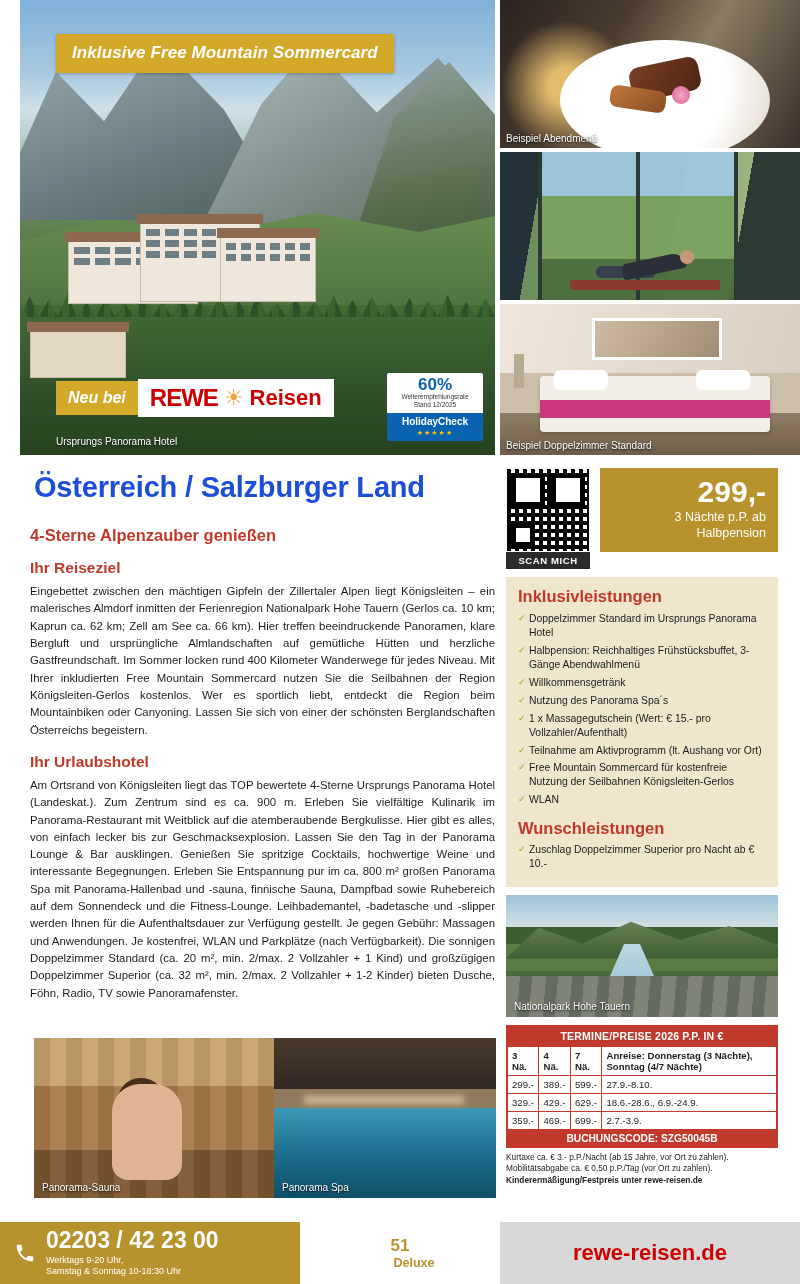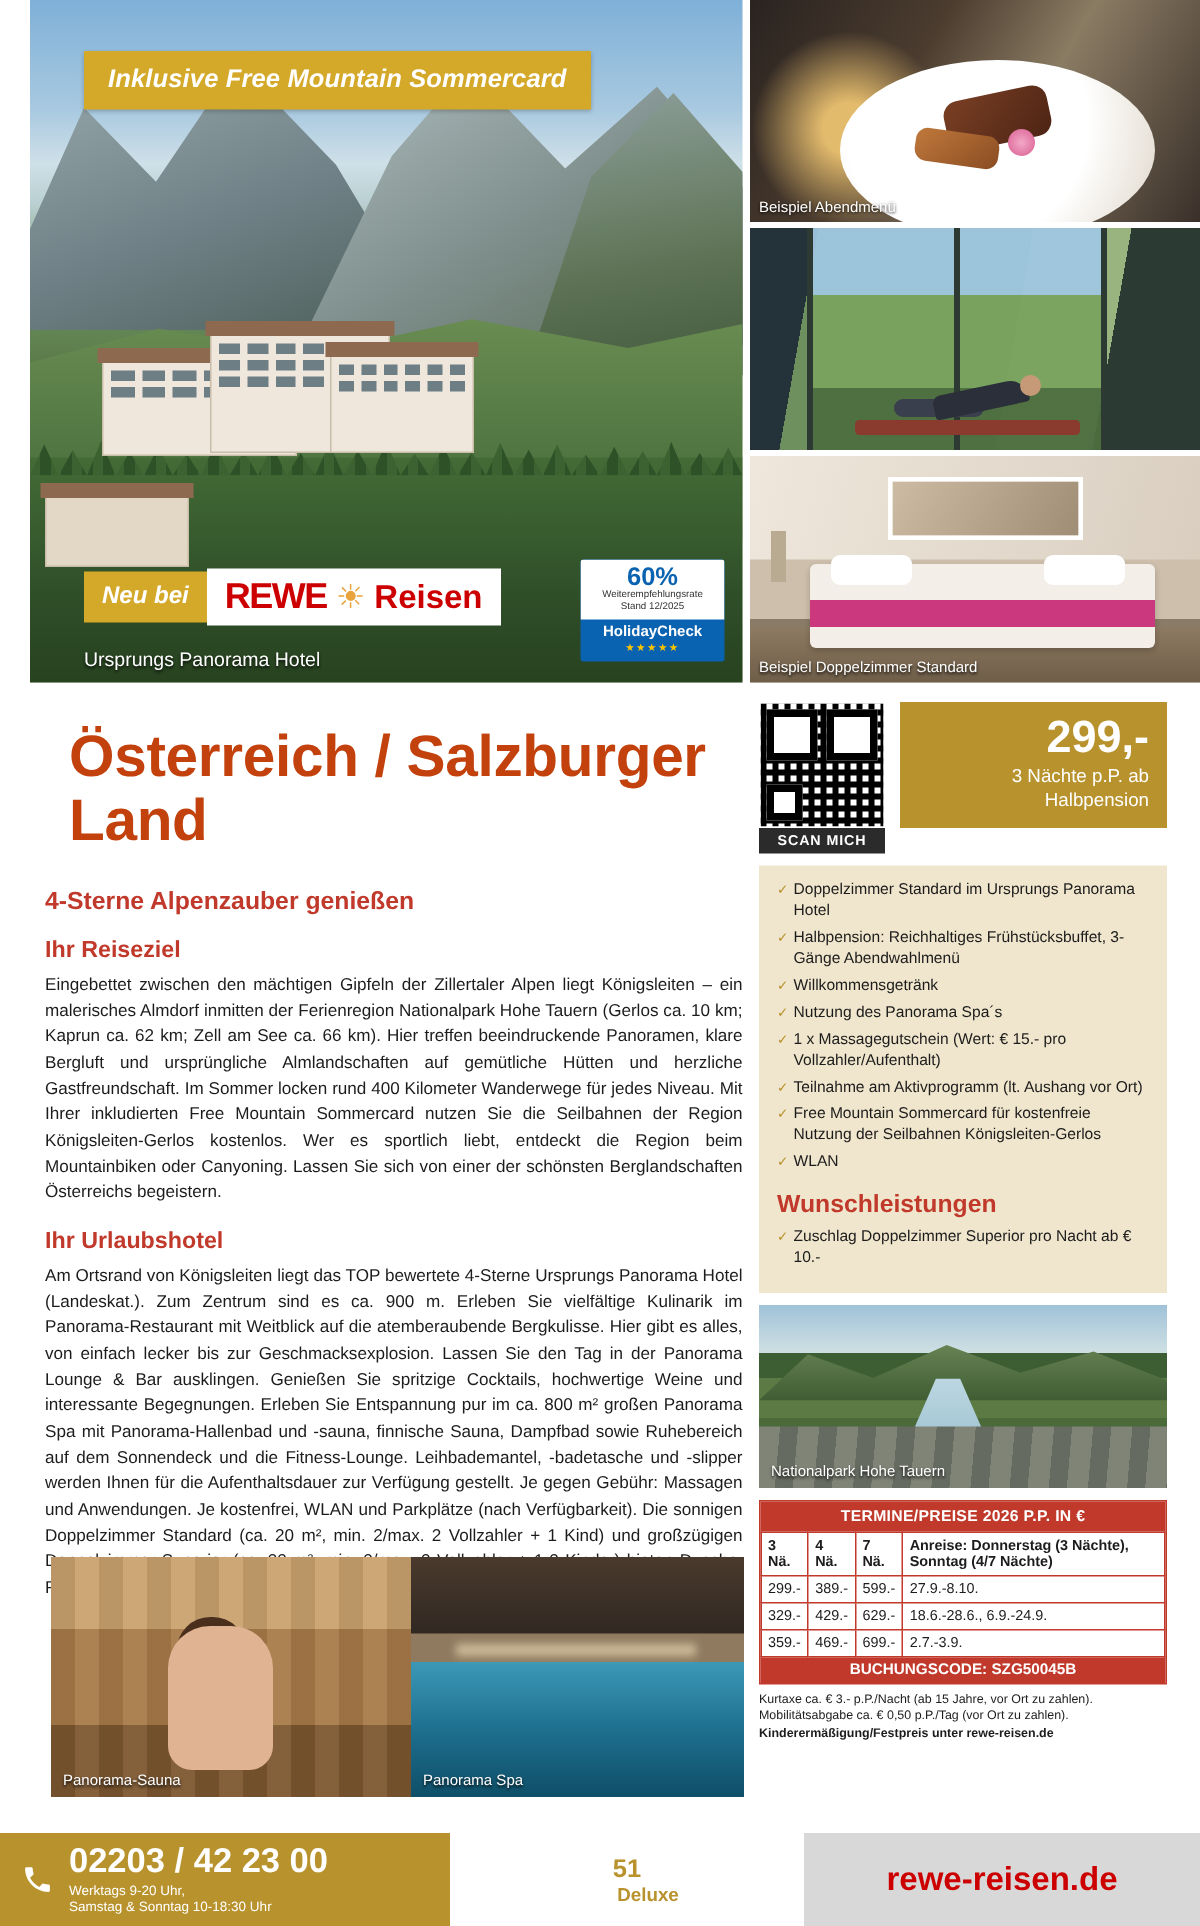--- a/index.html
+++ b/index.html
@@ -63,21 +63,21 @@
   .windows i { background:#6d7f85; display:block; }
 
   .hero-tag {
     position:absolute; left:36px; top:34px;
     background:#d4a92a; color:#ffffff;
     font-size:17px; font-weight:bold; font-style:italic;
     padding:9px 16px 10px 16px; letter-spacing:.1px;
     box-shadow:0 1px 3px rgba(0,0,0,.25);
   }
   .hero-caption {
-    position:absolute; left:36px; bottom:8px; color:#fff; font-size:13px;
+    position:absolute; left:36px; bottom:8px; color:#fff; font-size:10px;
     text-shadow:0 1px 2px rgba(0,0,0,.85);
   }
 
   
   .rewe-bar {
     position:absolute; left:36px; bottom:38px; height:38px;
     display:flex; align-items:center; gap:0;
   }
   .neu-bei {
     background:#d4a92a; color:#fff; font-weight:bold; font-style:italic;
@@ -140,21 +140,21 @@
   .ph3 .art { position:absolute; left:92px; top:14px; width:130px; height:42px; background:linear-gradient(120deg,#cdbba4,#9f8d76); border:3px solid #fff;}
   .ph3 .bed { position:absolute; left:40px; top:72px; width:230px; height:56px; background:#f3efe8; border-radius:4px; box-shadow:0 2px 4px rgba(0,0,0,.2);}
   .ph3 .runner { position:absolute; left:40px; top:96px; width:230px; height:18px; background:#c3186a; opacity:.85;}
   .ph3 .pillow { position:absolute; top:66px; width:54px; height:20px; background:#fff; border-radius:6px;}
   .ph3 .lamp { position:absolute; left:14px; top:50px; width:10px; height:34px; background:#b9aa92;}
   .ph3 .floor { position:absolute; left:0; bottom:0; width:100%; height:24%; background:linear-gradient(#8d7a61,#6e5d48);}
 
   
   .left-col { position:absolute; left:30px; top:468px; width:465px; }
   h1.title {
-    margin:16px; font-size:39px; line-height:1.1; color:#c2410c; font-weight:bold;
+    margin:4px; font-size:29px; line-height:1.1; color:#1d4ed8; font-weight:bold;
     letter-spacing:-.2px;
   }
   h2.subtitle { margin:22px 0 0; font-size:16.5px; color:#c0392b; font-weight:bold; }
   h3.sec { margin:14px 0 6px; font-size:15.5px; color:#c0392b; font-weight:bold; }
   p.body { margin:0 0 8px; font-size:11.4px; line-height:1.52; color:#1c1c1c; text-align:justify; }
 
   
   .ph-sauna { position:absolute; left:34px; top:1038px; width:280px; height:160px;
     background: linear-gradient(to bottom,#caa26f 0 30%, #a87b4a 30% 70%, #7d5730 70% 100%); overflow:hidden;}
   .ph-sauna .panel { position:absolute; left:0; top:0; width:100%; height:100%;
@@ -230,21 +230,21 @@
 
   
   .footer { position:absolute; left:0; bottom:0; width:800px; height:62px; display:flex; }
   .f-left { width:300px; background:#b8922c; color:#fff; display:flex; align-items:center; gap:10px; padding:0 14px; }
   .phone-ico { width:22px; height:22px; }
   .f-phone { font-size:23px; font-weight:bold; line-height:1; }
   .f-hours { font-size:9px; line-height:1.25; margin-top:3px; }
   .f-mid { flex:1; background:#ffffff; display:flex; flex-direction:column; align-items:center; justify-content:center; }
   .f-page { font-size:17px; font-weight:bold; color:#b8922c; line-height:1; }
   .f-deluxe { font-size:12.5px; font-weight:bold; color:#b8922c; margin-top:2px;margin-left:28px;}
-  .f-right { width:264px; background:#d8d8d8; display:flex; align-items:center; justify-content:center; }
+  .f-right { width:300px; background:#d8d8d8; display:flex; align-items:center; justify-content:center; }
   .f-url { font-size:22px; font-weight:bold; color:#cc0000; }
 </style>
 </head>
 <body>
 
 <div class="hero-wrap">
 
   <div class="hero-main">
     <div class="mtn a"></div>
     <div class="mtn b"></div>
@@ -405,20 +405,21 @@
         </div>
       <div class="qr-label">SCAN MICH</div>
     </div>
     <div class="price-box">
       <div class="price-main">299,-</div>
       <div class="price-sub">3 Nächte p.P. ab Halbpension</div>
     </div>
   </div>
 
   <div class="incl-box">
+    <div class="incl-title">Inklusivleistungen</div>
     <ul class="incl-list">
       <li>Doppelzimmer Standard im Ursprungs Panorama Hotel</li>
       <li>Halbpension: Reichhaltiges Frühstücksbuffet, 3-Gänge Abendwahlmenü</li>
       <li>Willkommensgetränk</li>
       <li>Nutzung des Panorama Spa´s</li>
       <li>1 x Massagegutschein (Wert: € 15.- pro Vollzahler/Aufenthalt)</li>
       <li>Teilnahme am Aktivprogramm (lt. Aushang vor Ort)</li>
       <li>Free Mountain Sommercard für kostenfreie Nutzung der Seilbahnen Königsleiten-Gerlos</li>
       <li>WLAN</li>
     </ul>

